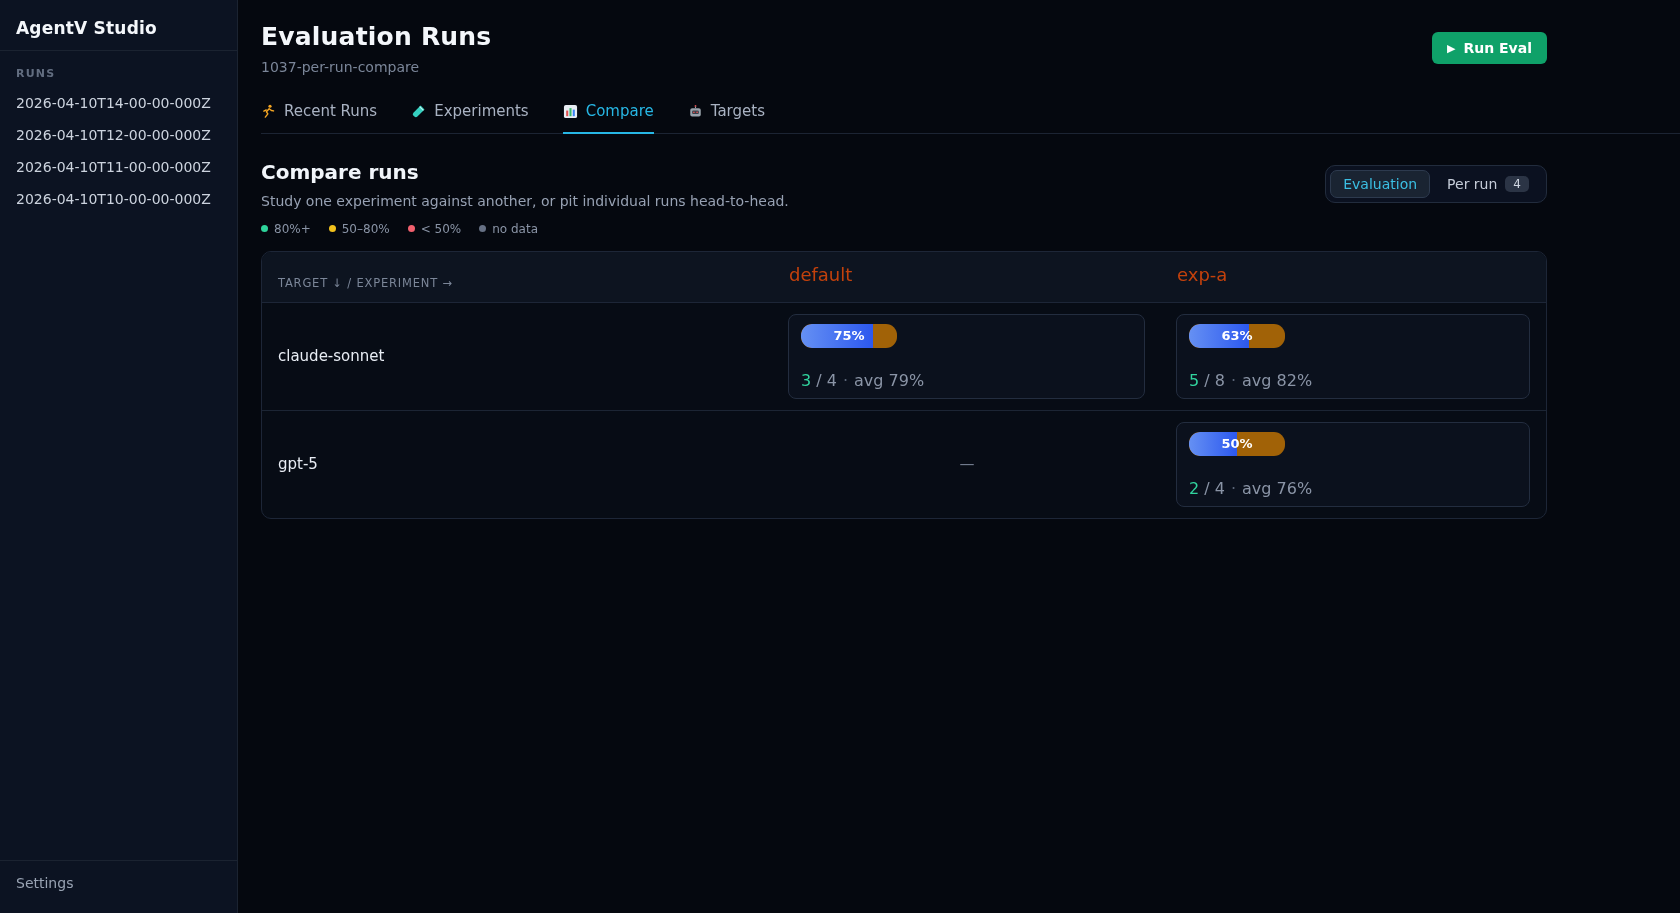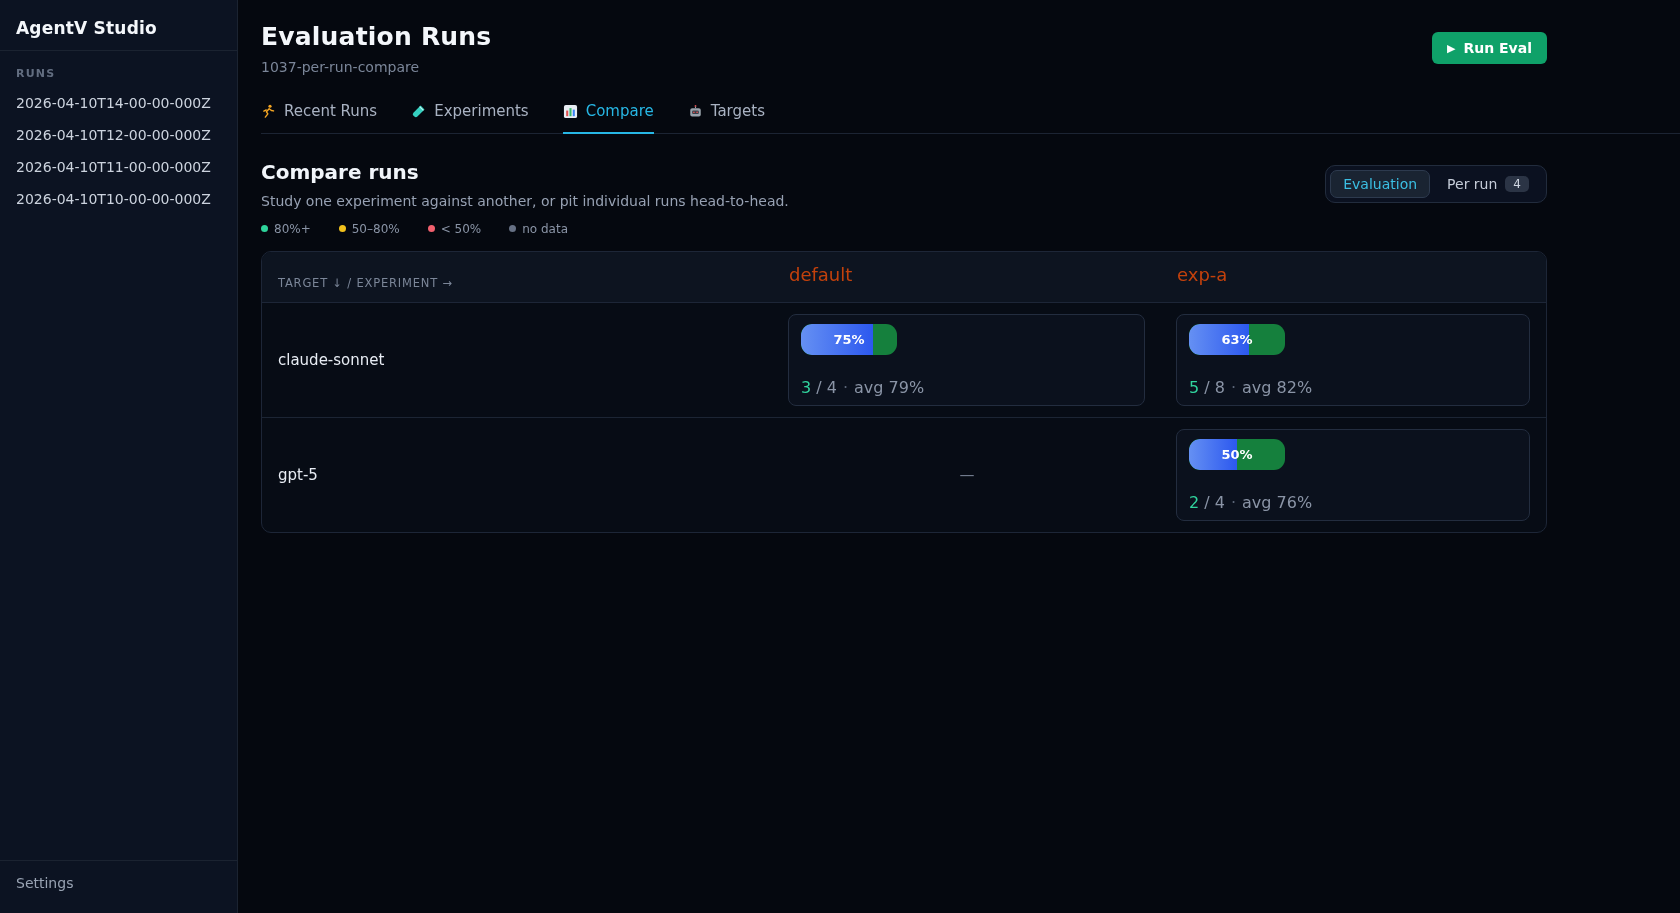--- a/index.html
+++ b/index.html
@@ -96,21 +96,21 @@
     font-size:14px; padding:5px 12px; border-radius:7px;
     color:#c6cdd9; cursor:pointer; display:flex; align-items:center; gap:8px;
     border:1px solid transparent;
   }
   .seg.active { background:#1a2432; border-color:#2d3a4e; color:#3bbfe3; }
   .count-badge {
     background:#2b3445; color:#d0d7e2;
     font-size:12px; border-radius:5px; padding:1px 8px;
   }
   
-  .legend { margin-top:13px; display:flex; gap:28px; }
+  .legend { margin-top:13px; display:flex; gap:18px; }
   .legend-item { display:inline-flex; align-items:center; gap:6px; }
   .dot { width:7px; height:7px; border-radius:50%; display:inline-block; }
   .legend-label { font-size:12px; color:#8a94a6; }
   
   .ctable {
     margin-top:15px;
     border:1px solid #1d2637;
     border-radius:10px;
     overflow:hidden;
     background:#070c15;
@@ -129,23 +129,23 @@
   .td.cell.empty { display:flex; align-items:center; justify-content:center; padding:0; }
   .dash { color:#707a8c; font-size:15px; }
   .cell-card {
     border:1px solid #232d3f;
     background:#0b111d;
     border-radius:8px;
     padding:9px 12px 8px 12px;
   }
   .badge {
     position:relative;
-    width:96px; height:31px;
+    width:96px; height:24px;
     border-radius:11px;
-    background:#15803d;
+    background:#a16207;
     overflow:hidden;
   }
   .badge-fill {
     position:absolute; left:0; top:0; bottom:0;
     background:linear-gradient(90deg,#6590f3,#2c58ef);
     border-radius:11px 0 0 11px;
   }
   .badge-label {
     position:absolute; inset:0;
     display:flex; align-items:center; justify-content:center;

